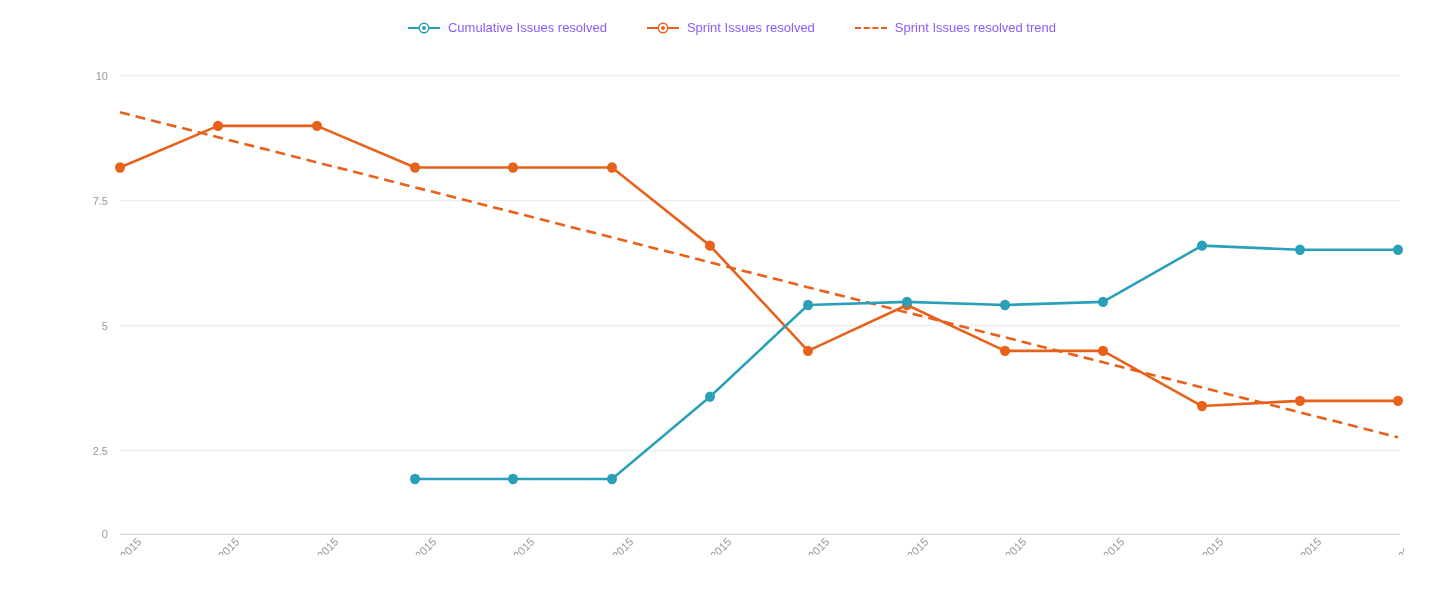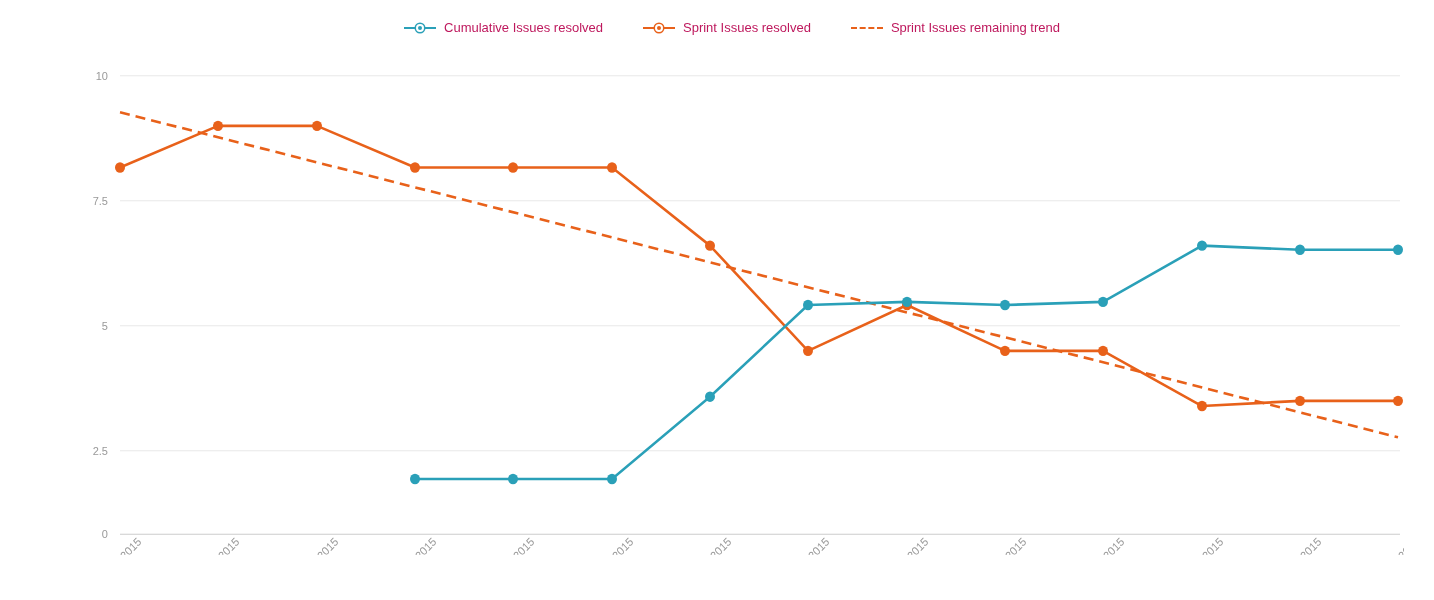--- a/index.html
+++ b/index.html
@@ -21,21 +21,21 @@
       justify-content: center;
       gap: 40px;
       margin-bottom: 20px;
       align-items: center;
     }
     .legend-item {
       display: flex;
       align-items: center;
       gap: 8px;
       font-size: 13px;
-      color: #be185d;
+      color: #8b5cf6;
     }
     svg.chart {
       width: 100%;
       height: 100%;
     }
     .axis-label {
       font-size: 11px;
       fill: #999;
     }
     .grid-line {
@@ -64,21 +64,21 @@
       <div style="position:relative;width:32px;height:10px;">
         <div style="position:absolute;top:4px;left:0;width:32px;height:2px;background:#e8611a;"></div>
         <div style="position:absolute;top:1px;left:50%;transform:translateX(-50%);width:8px;height:8px;border-radius:50%;background:#e8611a;border:2px solid #fff;box-shadow:0 0 0 1.5px #e8611a;"></div>
       </div>
       <span>Sprint Issues resolved</span>
     </div>
     <div class="legend-item">
       <div style="position:relative;width:32px;height:10px;">
         <div style="position:absolute;top:4px;left:0;width:32px;height:0;border-top:2px dashed #e8611a;"></div>
       </div>
-      <span>Sprint Issues remaining trend</span>
+      <span>Sprint Issues resolved trend</span>
     </div>
   </div>
 
   
   <svg class="chart" viewBox="0 0 1344 480" preserveAspectRatio="none">
 
     <line x1="60" y1="20" x2="1340" y2="20" class="grid-line"></line>
     <line x1="60" y1="140" x2="1340" y2="140" class="grid-line"></line>
     <line x1="60" y1="260" x2="1340" y2="260" class="grid-line"></line>
     <line x1="60" y1="380" x2="1340" y2="380" class="grid-line"></line>

